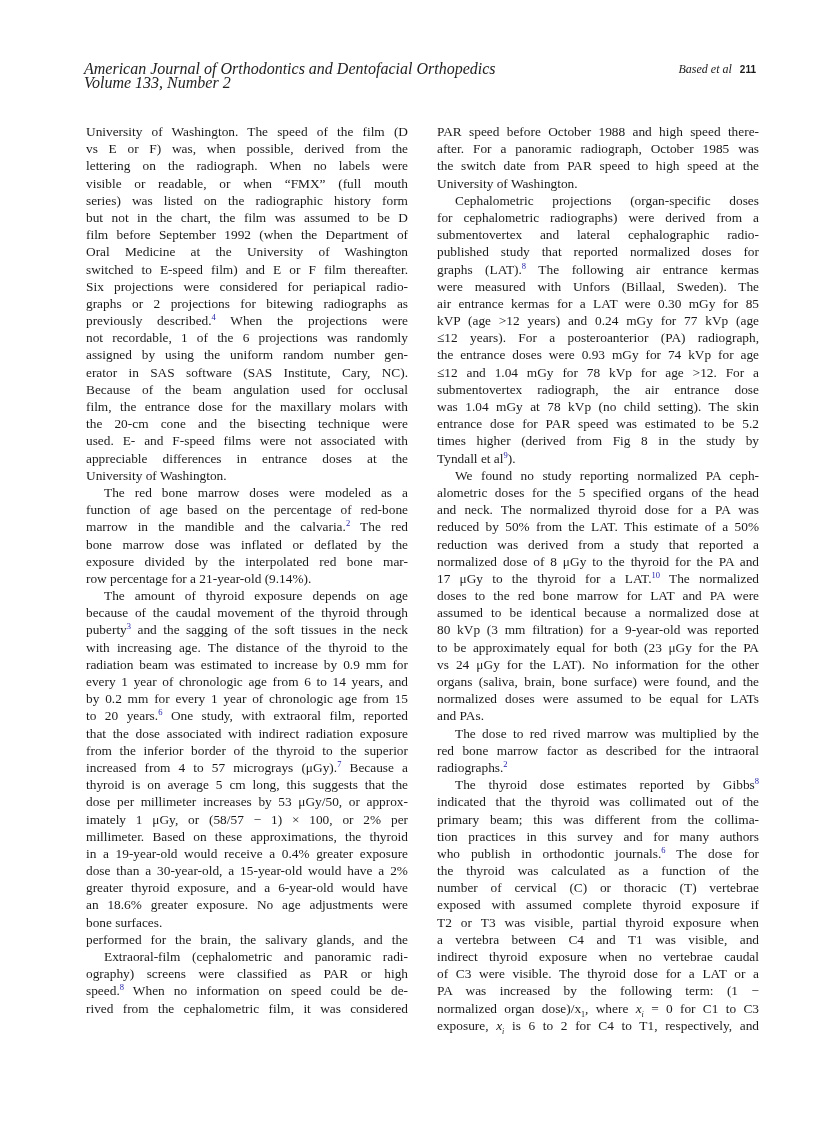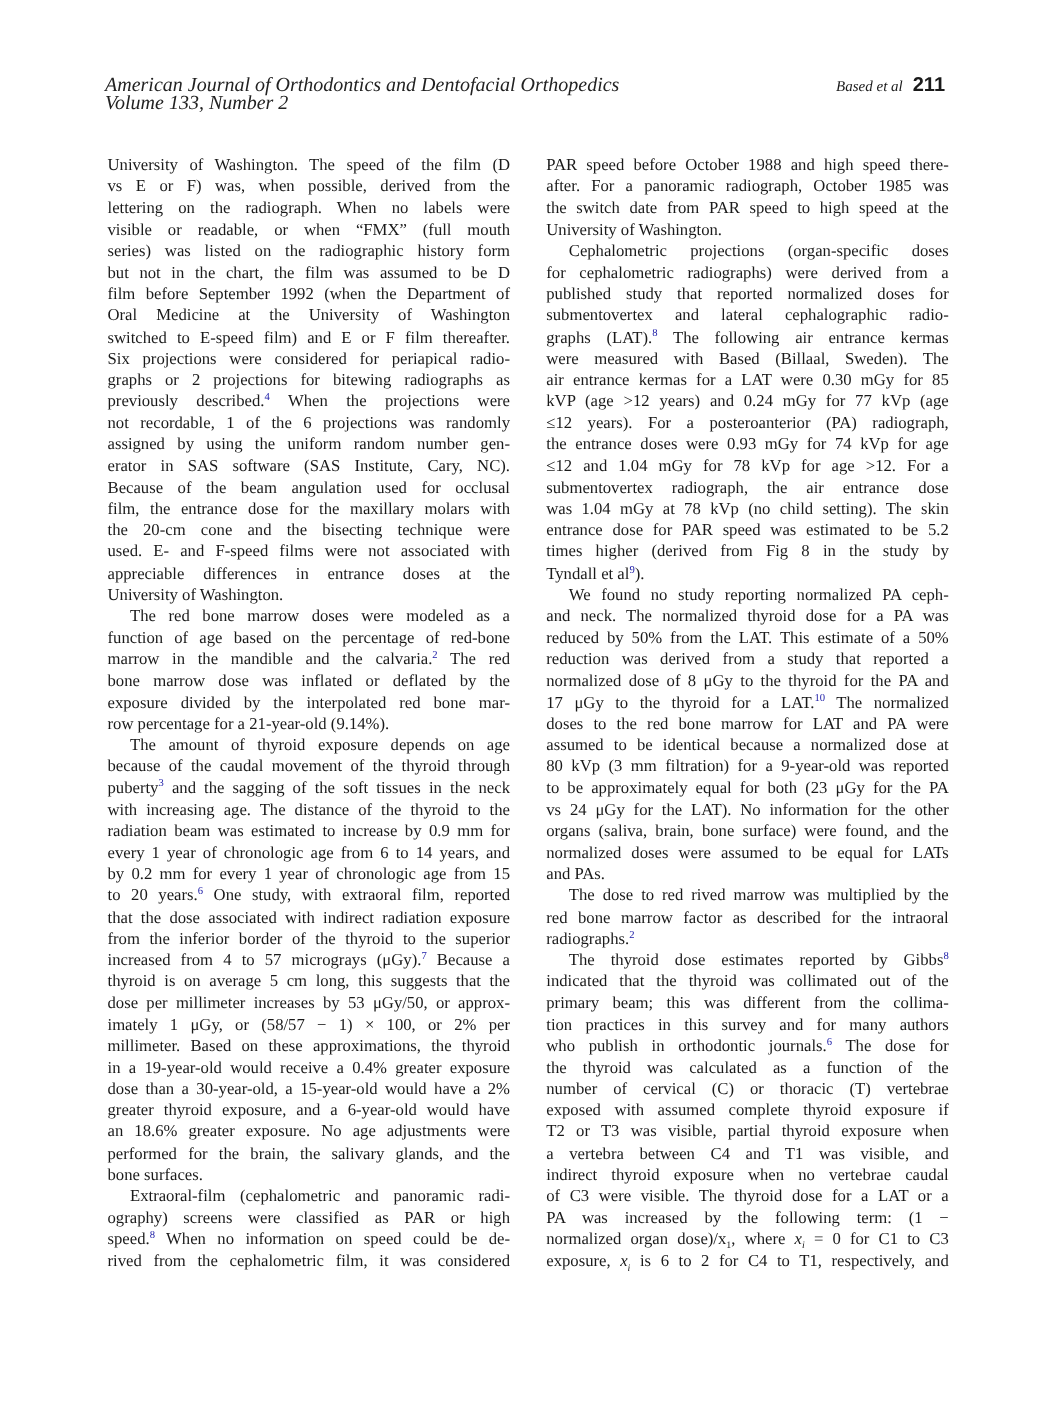--- a/index.html
+++ b/index.html
@@ -1,21 +1,21 @@
 <!DOCTYPE html>
 <html><head>
 <meta charset="utf-8">
 <style>
   html, body { margin: 0; padding: 0; background: #ffffff; }
   body { width: 838px; height: 1122px; position: relative; overflow: hidden; color: #1a1a1a; }
   .header { position: absolute; left: 84px; top: 62px; width: 672px; font-family: "Liberation Serif", serif; }
   .journal { font-style: italic; font-size: 16px; line-height: 14px; color: #222; }
   .header-right { position: absolute; right: 0; top: 0; font-size: 12px; line-height: 14px; }
   .authors { font-style: italic; font-family: "Liberation Serif", serif; }
-  .pageno { font-family: "Liberation Sans", sans-serif; font-weight: bold; font-size: 16px; margin-left: 8px; }
+  .pageno { font-family: "Liberation Sans", sans-serif; font-weight: bold; font-size: 10px; margin-left: 8px; }
   .col { position: absolute; top: 123px; width: 322px; font-family: "Liberation Serif", serif; font-size: 13.35px; line-height: 17.2px; text-align: justify; }
   .col-left { left: 86px; }
   .col-right { left: 437px; }
   .line { display: block; white-space: nowrap; text-align-last: justify; height: 17.2px; overflow: visible; }
   .line.last { text-align-last: left; }
   .indent { padding-left: 18px; }
   sup { font-size: 8.5px; line-height: 0; vertical-align: 5px; color: #1a1aa6; }
   i.var { font-style: italic; }
 </style>
 </head>
@@ -69,49 +69,50 @@
     <span class="line">from the inferior border of the thyroid to the superior</span>
     <span class="line">increased from 4 to 57 micrograys (μGy).<sup>7</sup> Because a</span>
     <span class="line">thyroid is on average 5 cm long, this suggests that the</span>
     <span class="line">dose per millimeter increases by 53 μGy/50, or approx-</span>
     <span class="line">imately 1 μGy, or (58/57 − 1) × 100, or 2% per</span>
     <span class="line">millimeter. Based on these approximations, the thyroid</span>
     <span class="line">in a 19-year-old would receive a 0.4% greater exposure</span>
     <span class="line">dose than a 30-year-old, a 15-year-old would have a 2%</span>
     <span class="line">greater thyroid exposure, and a 6-year-old would have</span>
     <span class="line">an 18.6% greater exposure. No age adjustments were</span>
+    <span class="line last">bone surfaces.</span>
     <span class="line">performed for the brain, the salivary glands, and the</span>
-    <span class="line last">bone surfaces.</span>
     <span class="line indent">Extraoral-film (cephalometric and panoramic radi-</span>
     <span class="line">ography) screens were classified as PAR or high</span>
     <span class="line">speed.<sup>8</sup> When no information on speed could be de-</span>
     <span class="line">rived from the cephalometric film, it was considered</span>
   </div>
 <div class="col col-right" id="col-right">
     <span class="line">PAR speed before October 1988 and high speed there-</span>
     <span class="line">after. For a panoramic radiograph, October 1985 was</span>
     <span class="line">the switch date from PAR speed to high speed at the</span>
     <span class="line last">University of Washington.</span>
     <span class="line indent">Cephalometric projections (organ-specific doses</span>
     <span class="line">for cephalometric radiographs) were derived from a</span>
+    <span class="line">submentovertex and lateral cephalographic radio-</span>
     <span class="line">published study that reported normalized doses for</span>
-    <span class="line">submentovertex and lateral cephalographic radio-</span>
     <span class="line">graphs (LAT).<sup>8</sup> The following air entrance kermas</span>
-    <span class="line">were measured with Based (Billaal, Sweden). The</span>
+    <span class="line">were measured with Unfors (Billaal, Sweden). The</span>
     <span class="line">air entrance kermas for a LAT were 0.30 mGy for 85</span>
     <span class="line">kVP (age &gt;12 years) and 0.24 mGy for 77 kVp (age</span>
     <span class="line">≤12 years). For a posteroanterior (PA) radiograph,</span>
     <span class="line">the entrance doses were 0.93 mGy for 74 kVp for age</span>
     <span class="line">≤12 and 1.04 mGy for 78 kVp for age &gt;12. For a</span>
     <span class="line">submentovertex radiograph, the air entrance dose</span>
     <span class="line">was 1.04 mGy at 78 kVp (no child setting). The skin</span>
     <span class="line">entrance dose for PAR speed was estimated to be 5.2</span>
     <span class="line">times higher (derived from Fig 8 in the study by</span>
     <span class="line last">Tyndall et al<sup>9</sup>).</span>
     <span class="line indent">We found no study reporting normalized PA ceph-</span>
+    <span class="line">alometric doses for the 5 specified organs of the head</span>
     <span class="line">and neck. The normalized thyroid dose for a PA was</span>
     <span class="line">reduced by 50% from the LAT. This estimate of a 50%</span>
     <span class="line">reduction was derived from a study that reported a</span>
     <span class="line">normalized dose of 8 μGy to the thyroid for the PA and</span>
     <span class="line">17 μGy to the thyroid for a LAT.<sup>10</sup> The normalized</span>
     <span class="line">doses to the red bone marrow for LAT and PA were</span>
     <span class="line">assumed to be identical because a normalized dose at</span>
     <span class="line">80 kVp (3 mm filtration) for a 9-year-old was reported</span>
     <span class="line">to be approximately equal for both (23 μGy for the PA</span>
     <span class="line">vs 24 μGy for the LAT). No information for the other</span>

